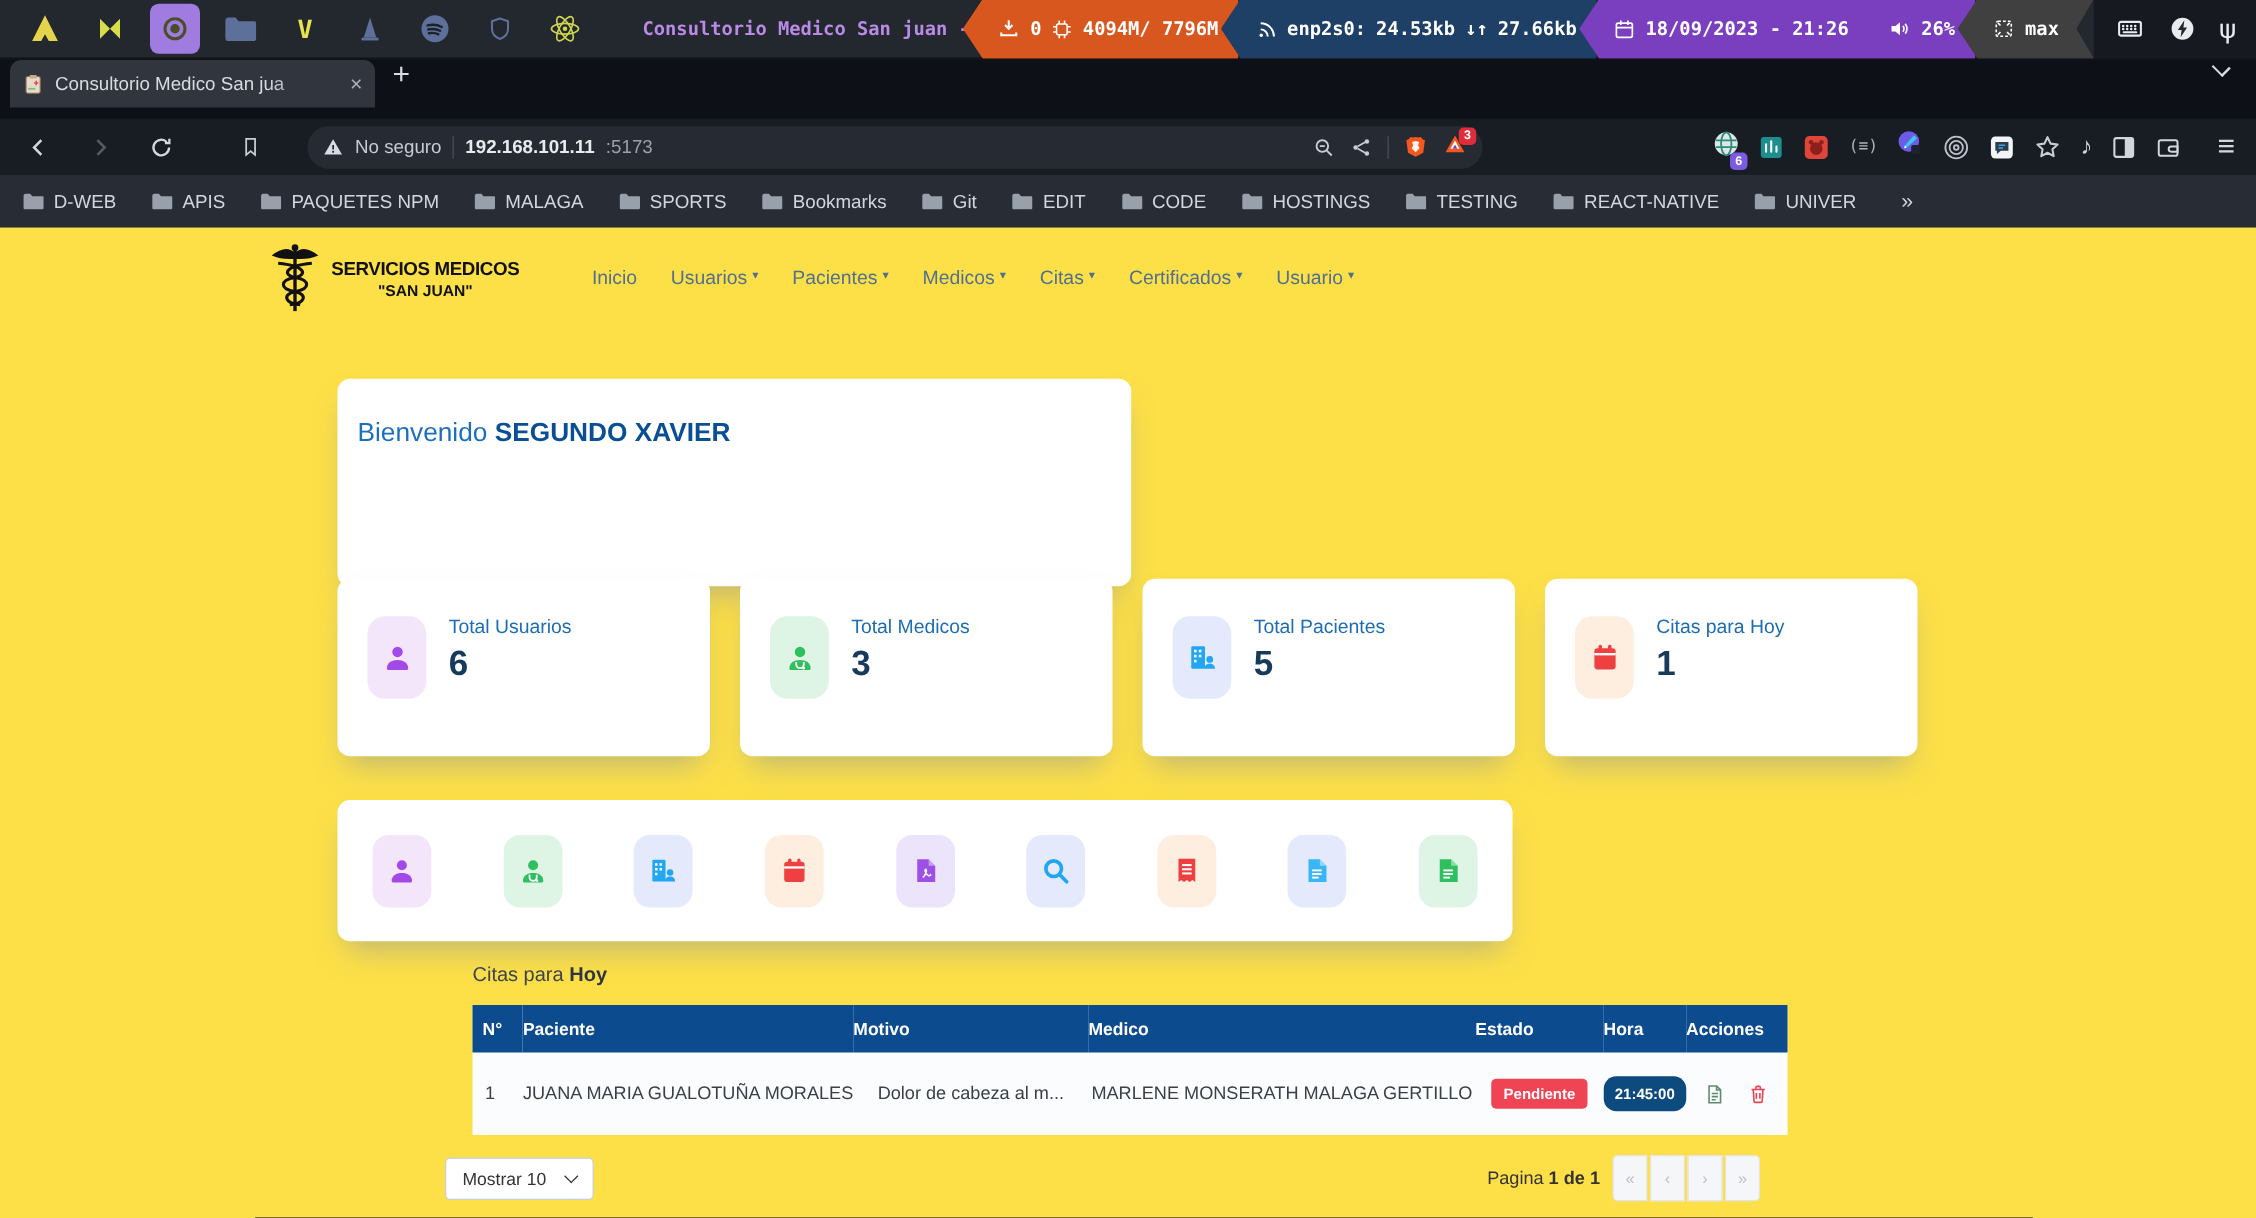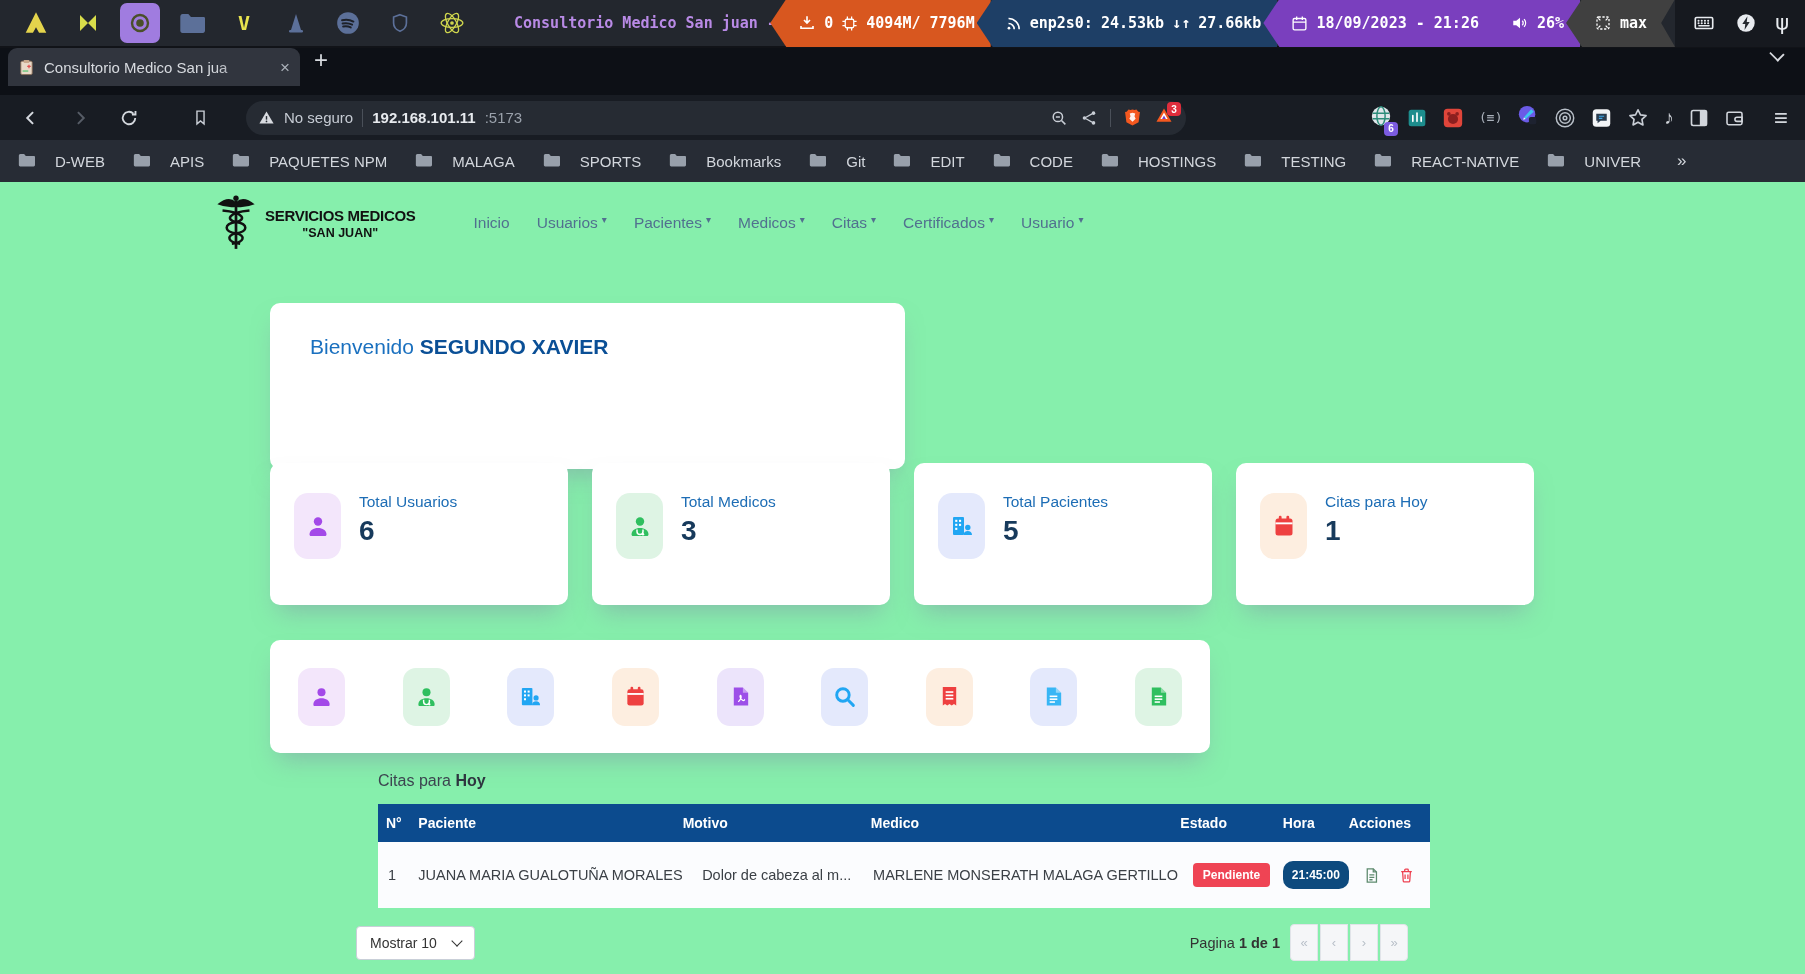--- a/index.html
+++ b/index.html
@@ -44,37 +44,37 @@
   .pill-right{margin-left:auto;display:flex;align-items:center;gap:12px}
   .ext-area{display:flex;align-items:center;gap:15px;margin-left:auto;padding-right:4px}
   .badge{position:absolute;min-width:14px;height:14px;border-radius:4px;font-size:10px;font-weight:bold;color:#fff;display:flex;align-items:center;justify-content:center;padding:0 2px}
   .rel{position:relative}
   .paren-ext{color:#aab1bb;font-size:13px;font-family:"DejaVu Sans Mono",monospace}
   .music-glyph{color:#d2d6dc;font-size:19px}
   .burger{color:#d2d6dc;font-size:24px;font-weight:bold;margin-left:14px;letter-spacing:-1px}
 
   
   .bookbar{height:42px;background:#272c35;display:flex;align-items:center;padding:0 18px;gap:28px;flex-shrink:0}
-  .bm-item{display:flex;gap:20px}
+  .bm-item{display:flex;align-items:center;gap:8px}
   .bm-label{font-size:15px;color:#d3d7dd;white-space:nowrap}
   .bm-more{color:#d3d7dd;font-size:17px;margin-left:8px}
 
   
-  .page{position:relative;flex:1;background:#86efac;overflow:hidden}
+  .page{position:relative;flex:1;background:#fde047;overflow:hidden}
   .app-header{position:absolute;left:215px;top:12px;display:flex;align-items:center}
   .brand{display:flex;align-items:center;gap:8px}
   .brand-text{color:#111;text-align:center}
   .brand-l1{font-size:15px;font-weight:bold;letter-spacing:-.3px}
   .brand-l2{font-size:12.5px;font-weight:bold;margin-top:2px}
   .mainnav{display:flex;align-items:center;gap:27px;margin-left:58px}
   .nav-link{font-size:15.5px;color:#51708f;display:flex;gap:4px;white-space:nowrap}
   .caret{font-size:10px;color:#51708f}
 
   .card{position:absolute;background:#fff;border-radius:10px;box-shadow:0 14px 24px -8px rgba(130,142,165,.5)}
-  .welcome{left:270px;top:121px;width:635px;height:166px;padding:32px 40px}
+  .welcome{left:270px;top:121px;width:635px;height:166px;padding:32px 16px}
   .w-line{font-size:21px;color:#1a70bf}
   .w-name{font-weight:bold;color:#0a4f96}
   .w-role{font-size:12.5px;color:#6a7f95;margin-top:8px;letter-spacing:.4px}
 
   .stats-row{position:absolute;left:270px;top:281px;width:1264px;display:flex;gap:24px}
   .stat-card{flex:1;height:142px;background:#fff;border-radius:10px;box-shadow:0 14px 24px -8px rgba(130,142,165,.5);display:flex;padding:30px 0 0 24px}
   .tile{width:47px;height:66px;border-radius:14px;display:flex;align-items:center;justify-content:center;flex-shrink:0}
   .stat-body{margin-left:18px}
   .stat-title{font-size:15.5px;color:#1d6db5}
   .stat-value{font-size:28px;font-weight:bold;color:#173a5c;margin-top:4px}

